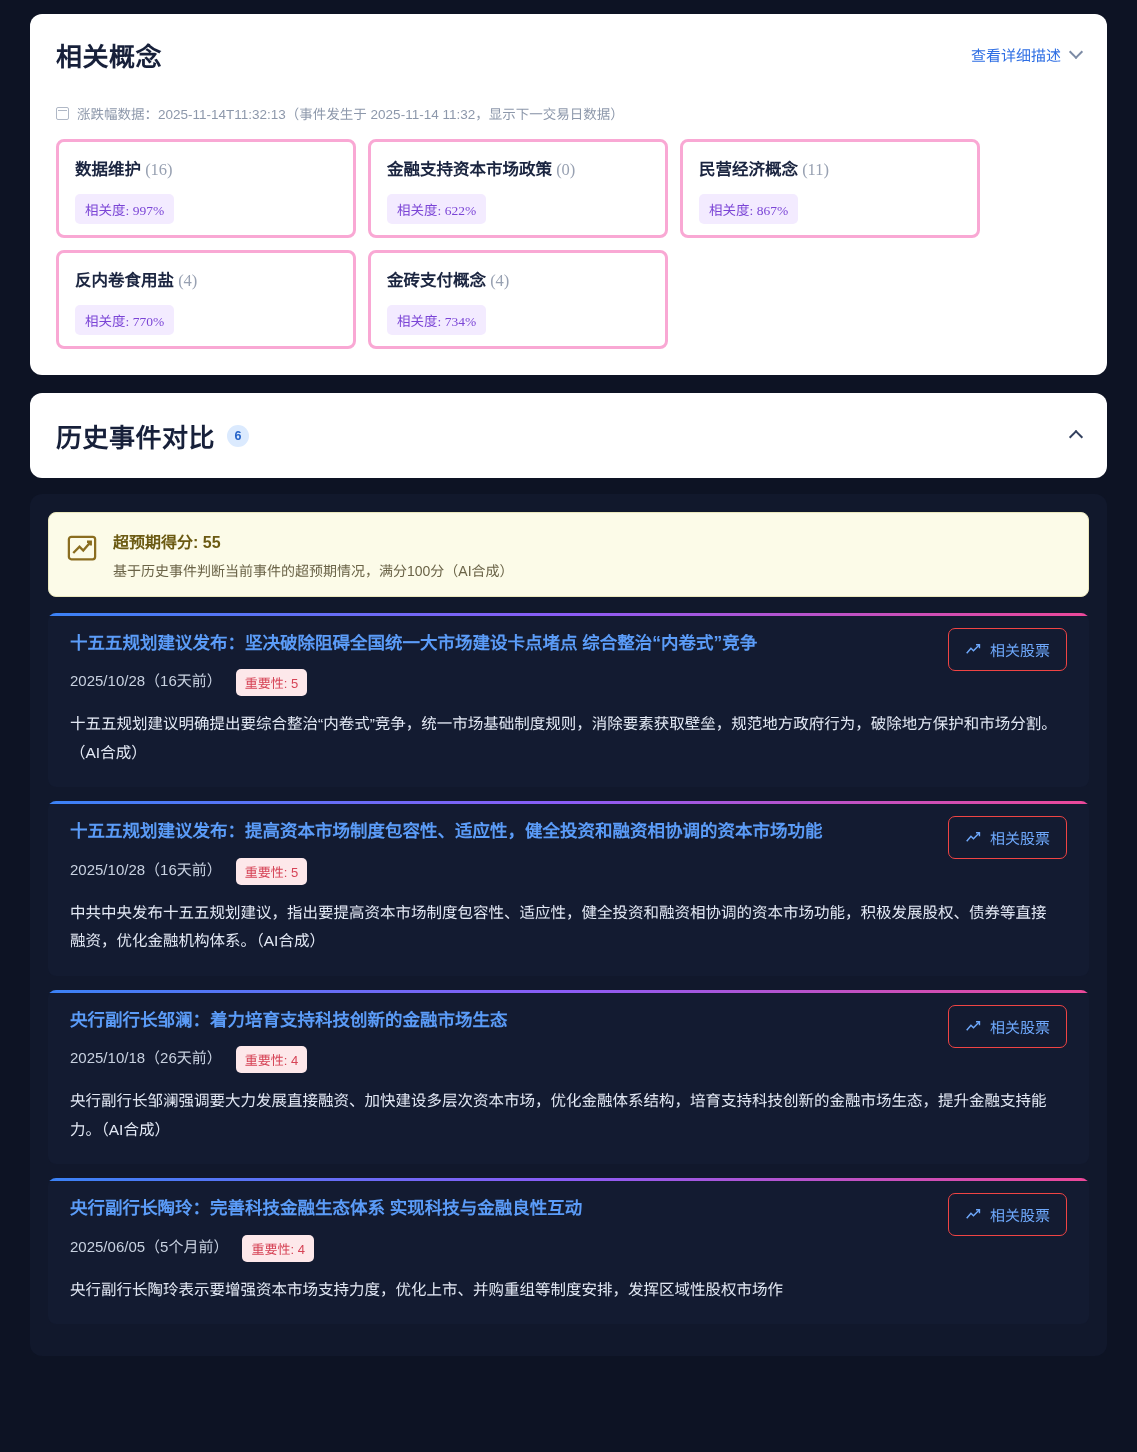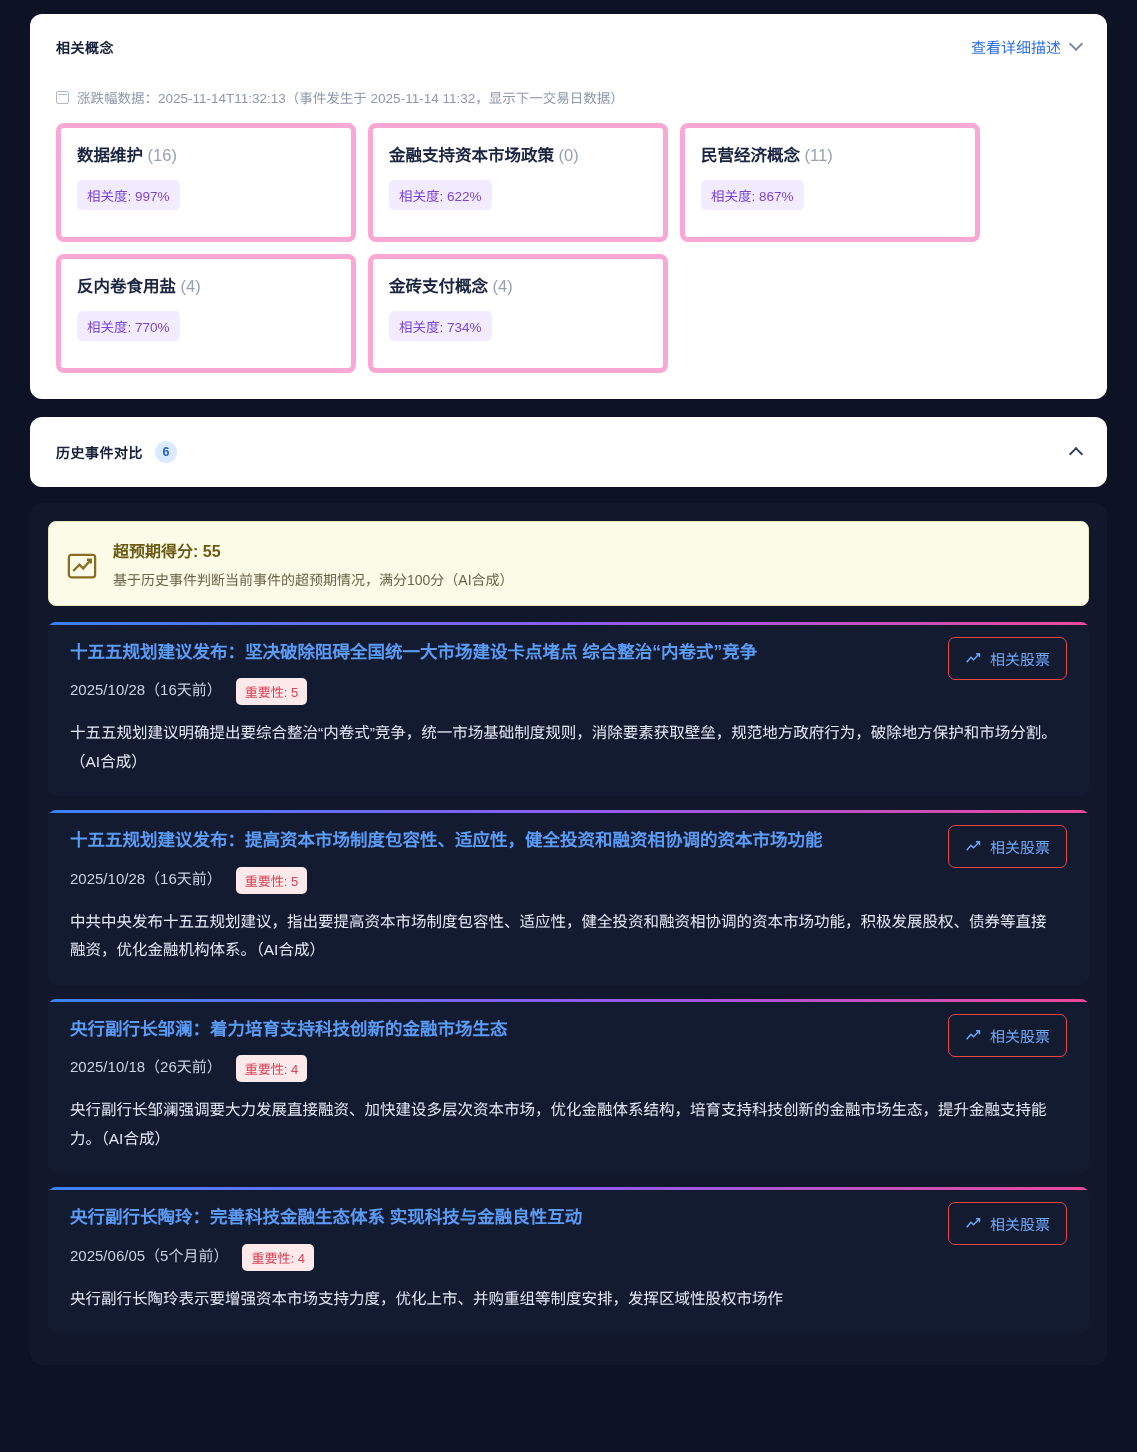--- a/index.html
+++ b/index.html
@@ -23,21 +23,21 @@
     padding: 22px 26px 26px 26px;
     margin-bottom: 18px;
   }
 
   .card-header {
     display: flex;
     align-items: center;
     justify-content: space-between;
   }
   .card-title {
-    font-size: 14px;
+    font-size: 26px;
     font-weight: bold;
     color: #17203a;
     letter-spacing: .5px;
   }
   .detail-link {
     display: flex;
     align-items: center;
     gap: 10px;
     color: #2f6fe4;
     font-size: 15px;
@@ -77,24 +77,25 @@
 
   
   .concept-grid {
     display: flex;
     flex-wrap: wrap;
     gap: 12px;
     margin-top: 16px;
   }
   .concept-box {
     width: 300px;
-    border: 5px solid #f9a8d4;
+    border: 3px solid #f9a8d4;
     border-radius: 8px;
-    padding: 14px 16px 27px 16px;
+    padding: 14px 16px 11px 16px;
     background: #fff;
+    font-family: Liberation Serif, serif;
   }
   .concept-name {
     font-size: 16.5px;
     color: #1b2540;
     font-weight: bold;
   }
   .concept-count {
     color: #98a1b2;
     font-weight: normal;
   }
@@ -136,21 +137,21 @@
     padding: 18px;
   }
 
   .score-box {
     background: #fcfbe8;
     border: 1px solid #eae7bd;
     border-radius: 8px;
     padding: 16px 18px;
     display: flex;
     gap: 16px;
-    align-items: center;
+    align-items: flex-start;
     margin-bottom: 16px;
   }
   .score-icon {
     width: 30px; height: 30px;
     flex: none;
     margin-top: 4px;
   }
   .score-title {
     font-size: 16px;
     font-weight: bold;

